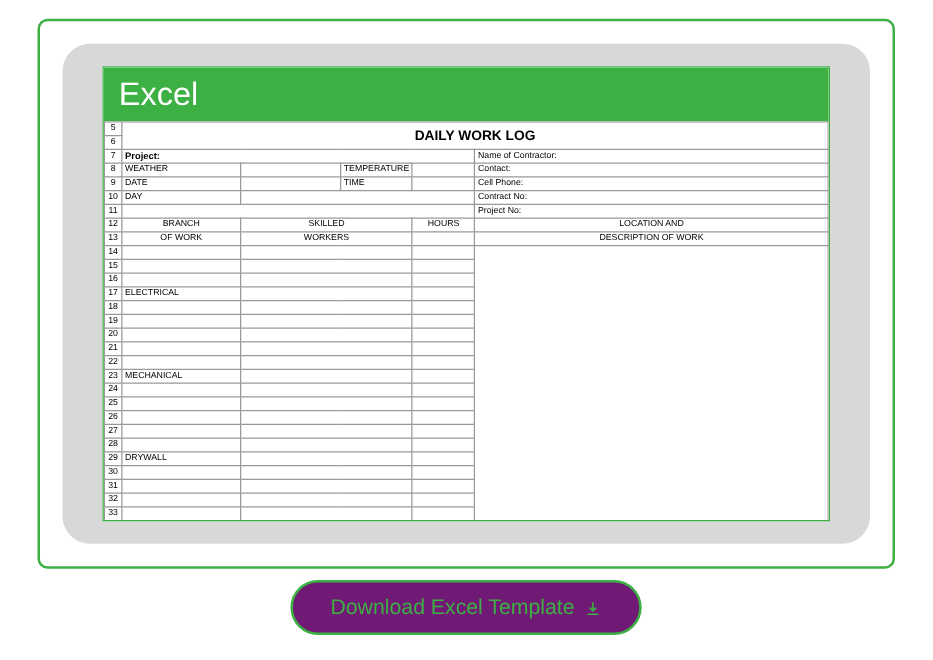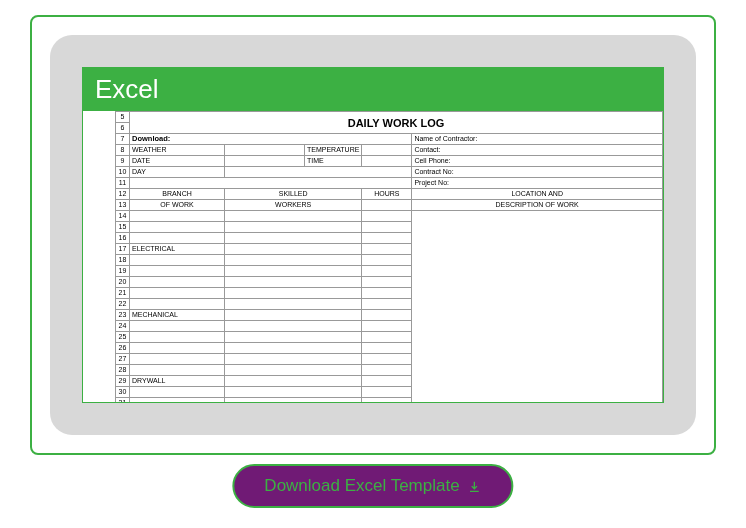--- a/index.html
+++ b/index.html
@@ -17,21 +17,21 @@
     }
     
     .tablet {
       position: absolute;
       top: 35px;
       left: 50px;
       width: 646px;
       height: 400px;
       background: #d8d8d8;
       border-radius: 22px;
-      padding: 32px 32px;
+      padding: 18px 32px;
     }
     
     .screen {
       width: 100%;
       height: 100%;
       background: #fff;
       border: 1px solid #3cb043;
       overflow: hidden;
       display: flex;
       flex-direction: column;
@@ -44,21 +44,20 @@
       font-weight: 300;
       padding: 6px 12px;
       font-family: 'Segoe UI Light', Arial, sans-serif;
     }
     
     .sheet {
       flex: 1;
       overflow: hidden;
       font-size: 7.5px;
       position: relative;
-      margin-left: 32px;
     }
     
     .sheet table {
       border-collapse: collapse;
       width: 100%;
     }
     
     .sheet td {
       border: 1px solid #999;
       padding: 0 2px;
@@ -130,21 +129,21 @@
         <tbody>
             <tr>
           <td class="row-num">5</td>
           <td colspan="5" rowspan="2" class="title-cell">DAILY WORK LOG</td>
         </tr>
         <tr>
           <td class="row-num">6</td>
         </tr>
         <tr>
           <td class="row-num">7</td>
-          <td colspan="4" class="label">Download:</td>
+          <td colspan="4" class="label">Project:</td>
           <td class="sub-label">Name of Contractor:</td>
         </tr>
         <tr>
           <td class="row-num">8</td>
           <td class="col-a sub-label">WEATHER</td>
           <td class="col-b"></td>
           <td class="col-c sub-label">TEMPERATURE</td>
           <td class="col-d"></td>
           <td class="sub-label">Contact:</td>
         </tr>

